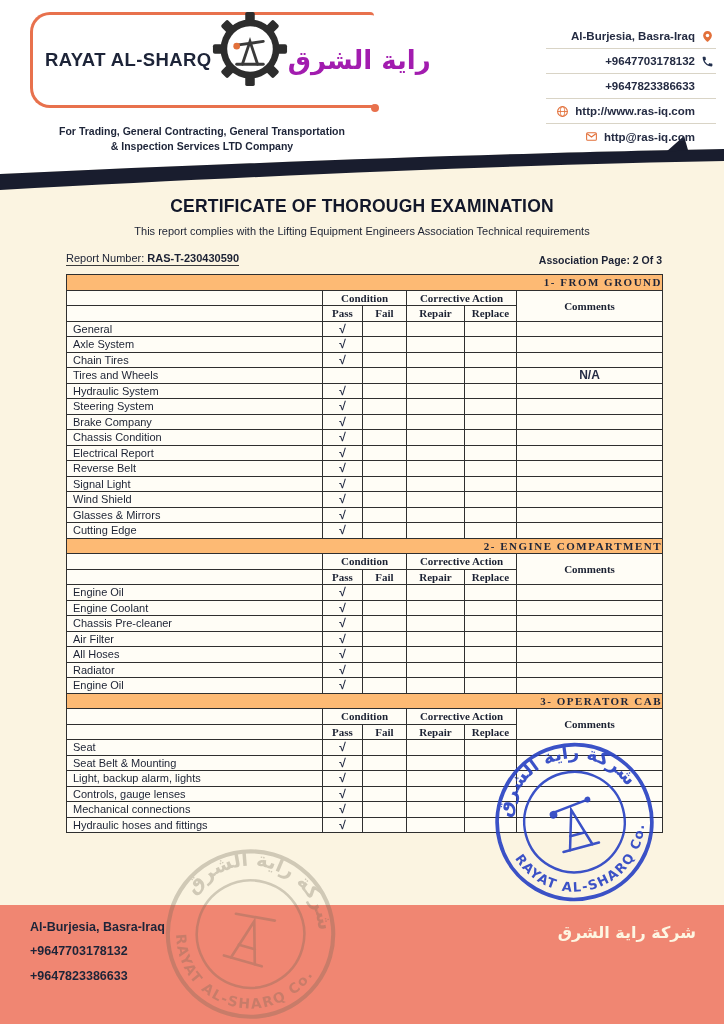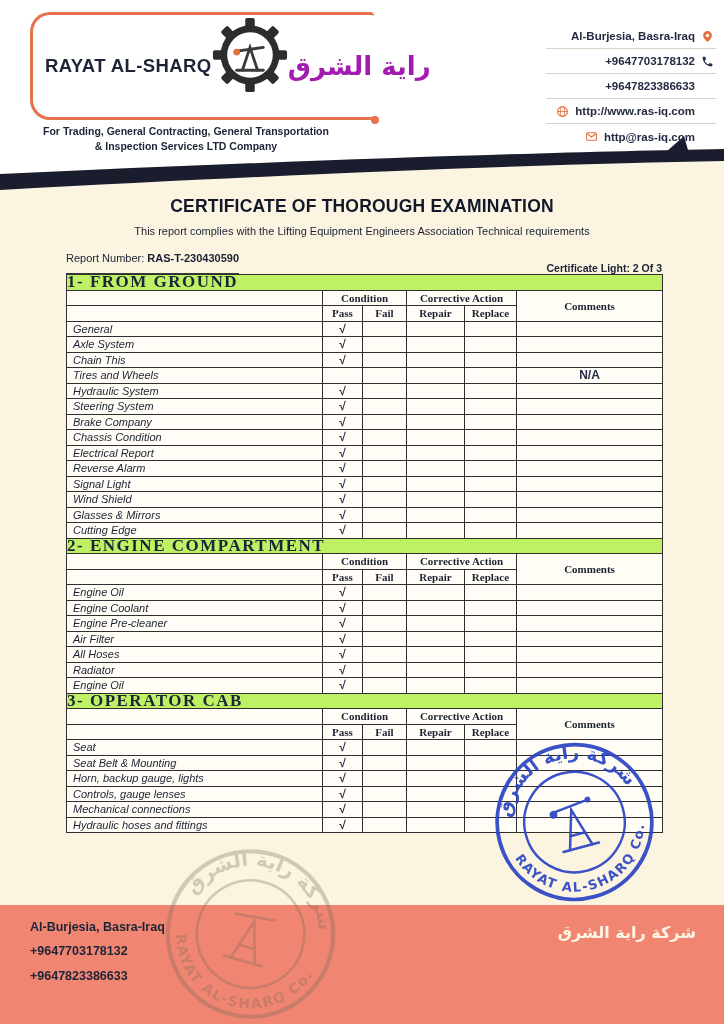--- a/index.html
+++ b/index.html
@@ -8,34 +8,34 @@
     position:relative;
     background:#fbf4e1;
     font-family:"Liberation Sans","DejaVu Sans",sans-serif;
     color:#1b2134;
     overflow:hidden;
   }
 
   
   .swoosh { position:absolute; top:0; left:0; z-index:0; }
   .logo-frame {
-    position:absolute; left:30px; top:12px; width:344px; height:108px;
+    position:absolute; left:30px; top:12px; width:344px; height:96px;
     border:3px solid #e8714d; border-right:none;
     border-radius:20px 4px 4px 20px; z-index:2;
   }
   .logo-frame::after {
     content:""; position:absolute; right:-5px; bottom:-7px;
     width:8px; height:8px; border-radius:50%; background:#e8714d;
   }
   .logo-inner { display:flex; align-items:center; justify-content:space-between; height:100%; padding:0 12px; }
   .company-en { font-size:18.5px; font-weight:800; letter-spacing:.4px; color:#1d2438; white-space:nowrap; }
   .company-ar { font-size:26px; font-weight:bold; font-family:"DejaVu Sans",sans-serif; color:#a21caf; white-space:nowrap; }
   .gear-box { margin-top:-18px; }
   .tagline {
-    position:absolute; left:14px; top:124px; width:344px; text-align:center;
+    position:absolute; left:30px; top:124px; width:344px; text-align:center;
     font-size:10.5px; font-weight:bold; color:#1d2438; line-height:1.4; z-index:2;
   }
   .contact-panel { position:absolute; right:8px; top:24px; width:170px; z-index:2; }
   .contact-row {
     display:flex; align-items:center; justify-content:flex-end; gap:6px;
     height:25px; border-bottom:1px solid #d9d4c6;
     font-size:11.5px; font-weight:bold; color:#242b42; padding-right:2px;
   }
   .contact-row.last { border-bottom:none; }
   .contact-row.pad-r { padding-right:21px; }
@@ -48,39 +48,39 @@
   }
   .cert-subtitle {
     position:absolute; top:225px; left:0; right:0; text-align:center;
     font-size:11px; color:#1c2233; z-index:1;
   }
   .report-row {
     position:absolute; left:66px; top:252px; width:596px;
     display:flex; justify-content:space-between; align-items:flex-end;
     font-size:11px; z-index:1;
   }
-  .report-left { border-bottom:1px solid #3a3a3a; padding-bottom:9px; }
+  .report-left { border-bottom:1px solid #3a3a3a; padding-bottom:1px; }
   .report-left .val { font-weight:bold; }
   .cert-page { font-size:10.5px; font-weight:bold; }
 
   
   table.exam {
     position:absolute; left:66px; top:274px; width:596px;
     border-collapse:collapse; table-layout:fixed; z-index:1;
     background:transparent;
   }
   .exam td {
     border:1px solid #2f2f2f; height:15.5px; font-size:11px; line-height:14px;
     overflow:hidden; white-space:nowrap; color:#1c2233;
   }
-  .exam td.item { padding-left:6px; text-align:left;font-style:italic; }
+  .exam td.item { padding-left:6px; text-align:left; }
   .exam td.mark { text-align:center; font-size:12px; font-weight:600; color:#242c45; }
   .exam tr.section td {
-    background:#bef264; font-family:"Liberation Serif","DejaVu Serif",serif;
-    font-weight:bold; font-size:17px; text-align:left; letter-spacing:1.5px;
+    background:#fdba74; font-family:"Liberation Serif","DejaVu Serif",serif;
+    font-weight:bold; font-size:11px; text-align:right; letter-spacing:1.5px;
     color:#1d2438;
   }
   .exam tr.h1 td, .exam tr.h2 td {
     font-family:"Liberation Serif","DejaVu Serif",serif; font-weight:bold;
     text-align:center; font-size:11px; background:#fffdf6;
   }
   .exam tr.row td { background:#fffdf6; }
 
   
   .stamp-wrap { position:absolute; z-index:5; pointer-events:none; }
@@ -194,21 +194,21 @@
 
 <div class="cert-title">CERTIFICATE OF THOROUGH EXAMINATION</div>
 <div class="cert-subtitle">This report complies with the Lifting Equipment Engineers Association Technical requirements</div>
 
 <div class="report-row">
   <div class="report-left">
     <span>Report Number:</span>
     <span class="val">RAS-T-230430590</span>
   </div>
   <div class="cert-page">
-    <span>Certificate Light:</span>
+    <span>Association Page:</span>
     <span>2 Of 3</span>
   </div>
 </div>
 
 <table class="exam">
   <colgroup>
     <col style="width:256px">
       <col style="width:40px">
       <col style="width:44px">
     <col style="width:58px">
@@ -242,21 +242,21 @@
       </tr>
       <tr class="row">
         <td class="item">Axle System</td>
         <td class="mark">√</td>
         <td class="mark"></td>
         <td class="mark"></td>
         <td class="mark"></td>
         <td class="mark"></td>
       </tr>
       <tr class="row">
-        <td class="item">Chain This</td>
+        <td class="item">Chain Tires</td>
         <td class="mark">√</td>
         <td class="mark"></td>
         <td class="mark"></td>
         <td class="mark"></td>
         <td class="mark"></td>
       </tr>
       <tr class="row">
         <td class="item">Tires and Wheels</td>
         <td class="mark"></td>
         <td class="mark"></td>
@@ -298,21 +298,21 @@
       </tr>
       <tr class="row">
         <td class="item">Electrical Report</td>
         <td class="mark">√</td>
         <td class="mark"></td>
         <td class="mark"></td>
         <td class="mark"></td>
         <td class="mark"></td>
       </tr>
       <tr class="row">
-        <td class="item">Reverse Alarm</td>
+        <td class="item">Reverse Belt</td>
         <td class="mark">√</td>
         <td class="mark"></td>
         <td class="mark"></td>
         <td class="mark"></td>
         <td class="mark"></td>
       </tr>
       <tr class="row">
         <td class="item">Signal Light</td>
         <td class="mark">√</td>
         <td class="mark"></td>
@@ -370,21 +370,21 @@
       </tr>
       <tr class="row">
         <td class="item">Engine Coolant</td>
         <td class="mark">√</td>
         <td class="mark"></td>
         <td class="mark"></td>
         <td class="mark"></td>
         <td class="mark"></td>
       </tr>
       <tr class="row">
-        <td class="item">Engine Pre-cleaner</td>
+        <td class="item">Chassis Pre-cleaner</td>
         <td class="mark">√</td>
         <td class="mark"></td>
         <td class="mark"></td>
         <td class="mark"></td>
         <td class="mark"></td>
       </tr>
       <tr class="row">
         <td class="item">Air Filter</td>
         <td class="mark">√</td>
         <td class="mark"></td>
@@ -442,21 +442,21 @@
       </tr>
       <tr class="row">
         <td class="item">Seat Belt &amp; Mounting</td>
         <td class="mark">√</td>
         <td class="mark"></td>
         <td class="mark"></td>
         <td class="mark"></td>
         <td class="mark"></td>
       </tr>
       <tr class="row">
-        <td class="item">Horn, backup gauge, lights</td>
+        <td class="item">Light, backup alarm, lights</td>
         <td class="mark">√</td>
         <td class="mark"></td>
         <td class="mark"></td>
         <td class="mark"></td>
         <td class="mark"></td>
       </tr>
       <tr class="row">
         <td class="item">Controls, gauge lenses</td>
         <td class="mark">√</td>
         <td class="mark"></td>

